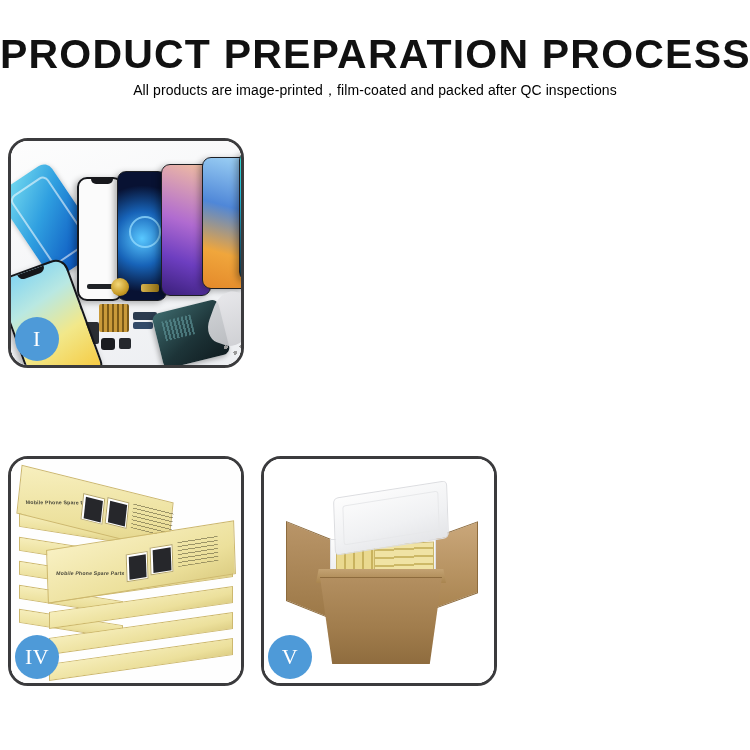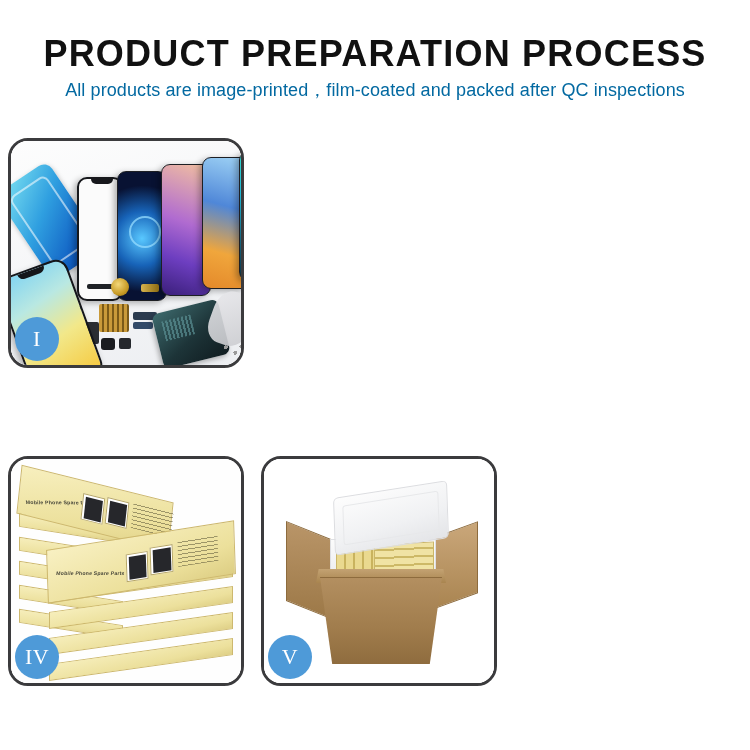--- a/index.html
+++ b/index.html
@@ -6,26 +6,26 @@
   body{
     width:750px;height:750px;
     background:#ffffff;
     font-family:"Liberation Sans", sans-serif;
     overflow:hidden;
     position:relative;
   }
   
   #header{position:absolute;left:0;top:34px;width:750px;text-align:center;}
   #title{
-    font-size:36px;font-weight:700;color:#111111;
+    font-size:41px;font-weight:700;color:#111111;
     letter-spacing:1.2px;line-height:40px;white-space:nowrap;
   }
   #subtitle{
     margin-top:6px;
-    font-size:18px;font-weight:400;color:#0369a1;
+    font-size:14px;font-weight:400;color:#000000;
     letter-spacing:.1px;line-height:20px;white-space:nowrap;
   }
   
   #grid{position:absolute;left:8px;top:138px;width:736px;height:548px;}
   .panel{
     position:absolute;width:236px;height:230px;
     border:3px solid #3b3b3d;border-radius:20px;
     background:#ffffff;box-sizing:border-box;
     overflow:visible;
   }

